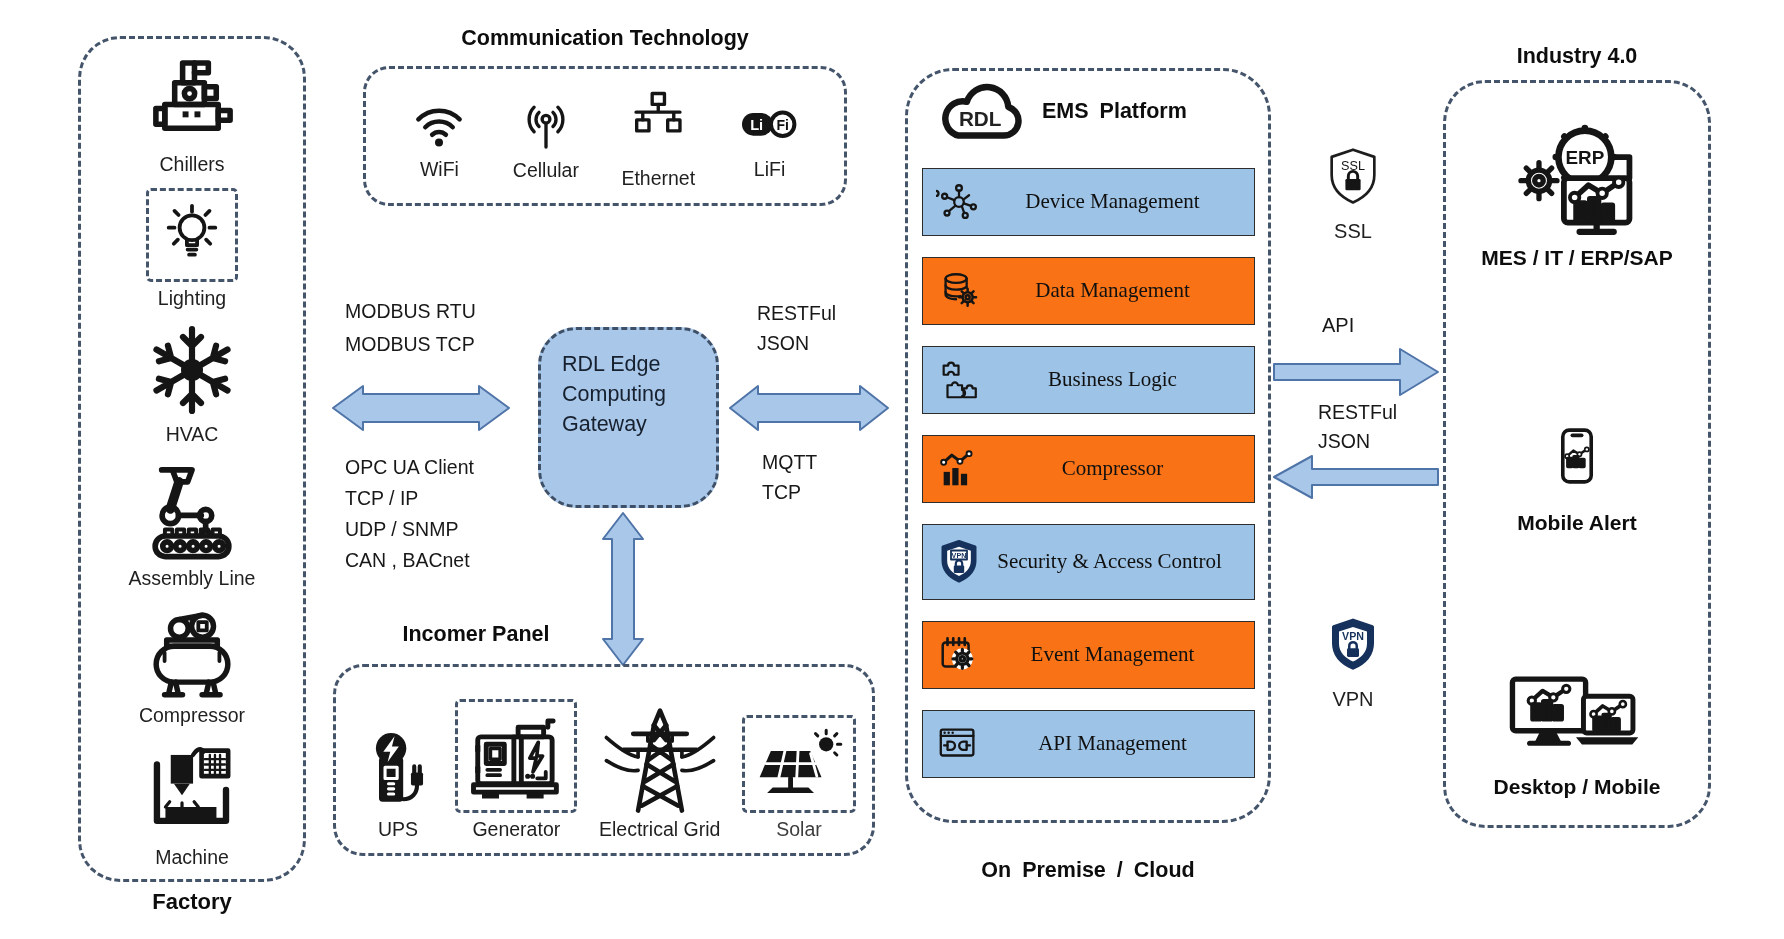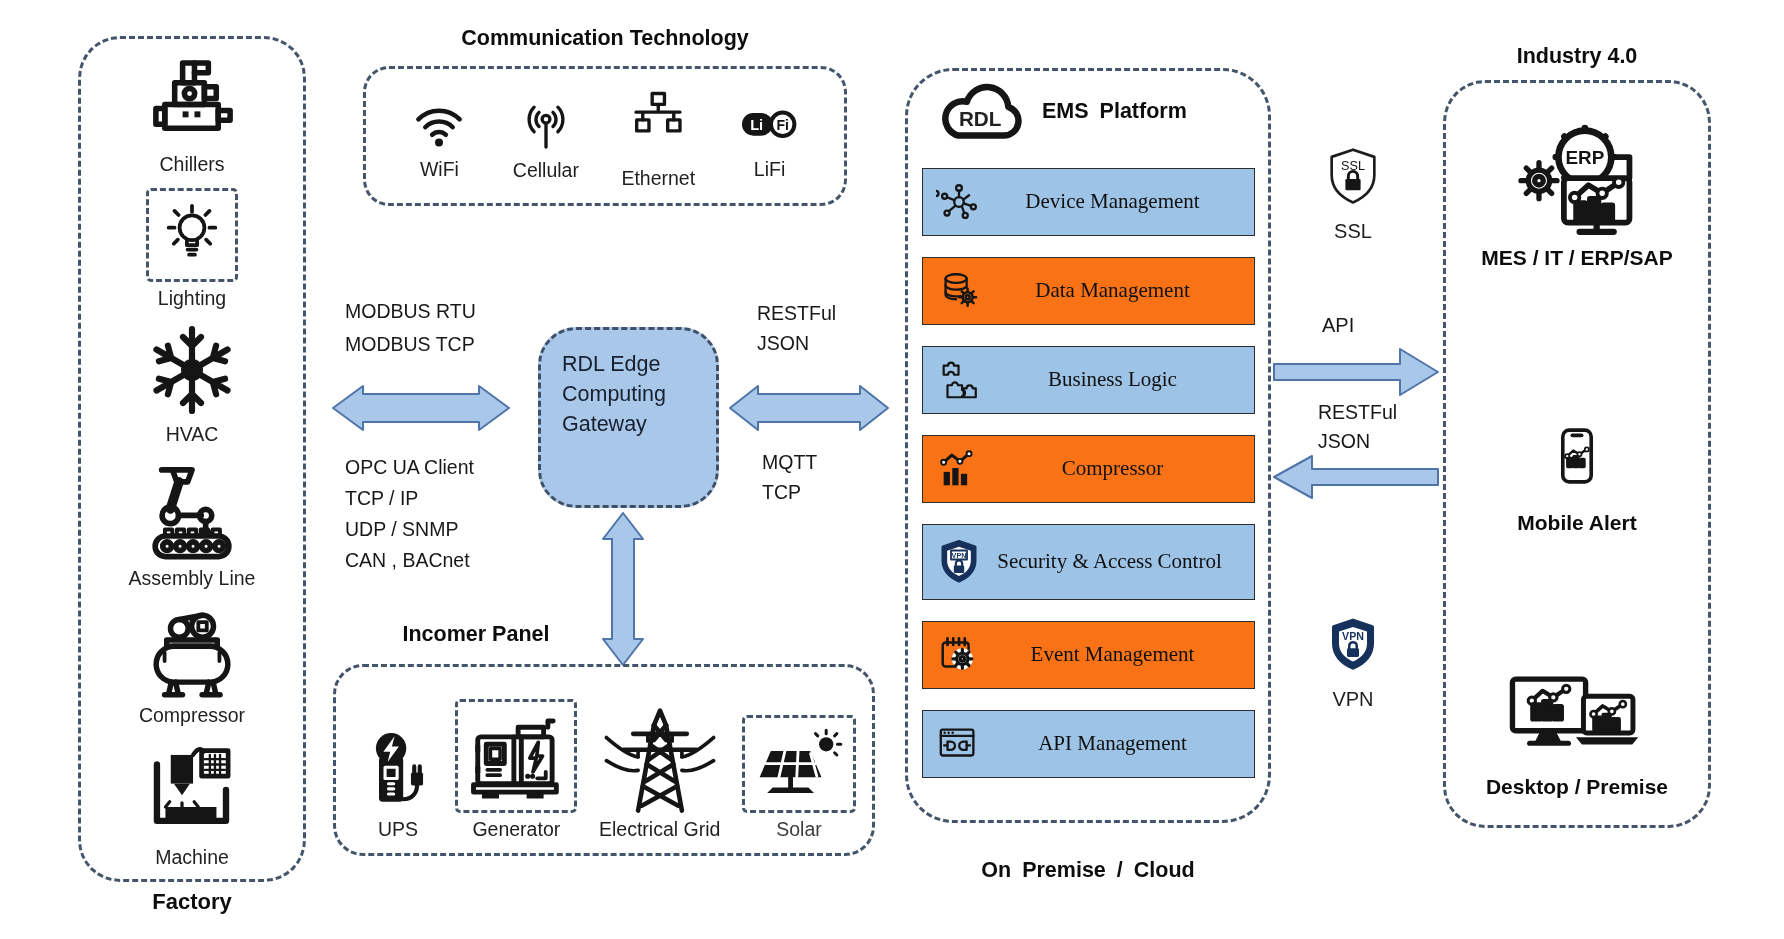--- a/index.html
+++ b/index.html
@@ -485,17 +485,17 @@
     <div class="col">
       <svg class="ic" width="142" height="100" viewBox="0 0 66 46" style="stroke-width:2.5">
         <rect x="3" y="4" width="34" height="24" rx="1.5" fill="#fff"></rect>
         <use href="#minichart" transform="translate(20,16)"></use>
         <path class="f" d="M16,28 h7 l2.6,5 H13.5 z"></path>
         <path d="M11,33.8 h18" style="stroke-width:2.4"></path>
         <rect x="36" y="12" width="23" height="17" rx="1.5" fill="#fff" style="stroke-width:2.3"></rect>
         <use href="#minichart" transform="translate(47.5,22) scale(0.85)"></use>
         <path class="f" d="M32.5,31 h29 l-2.8,3.4 H35.3 z"></path>
       </svg>
-      <div class="blbl">Desktop / Premise</div>
+      <div class="blbl">Desktop / Mobile</div>
     </div>
   </div>
 
 </div>
 
 </body></html>

